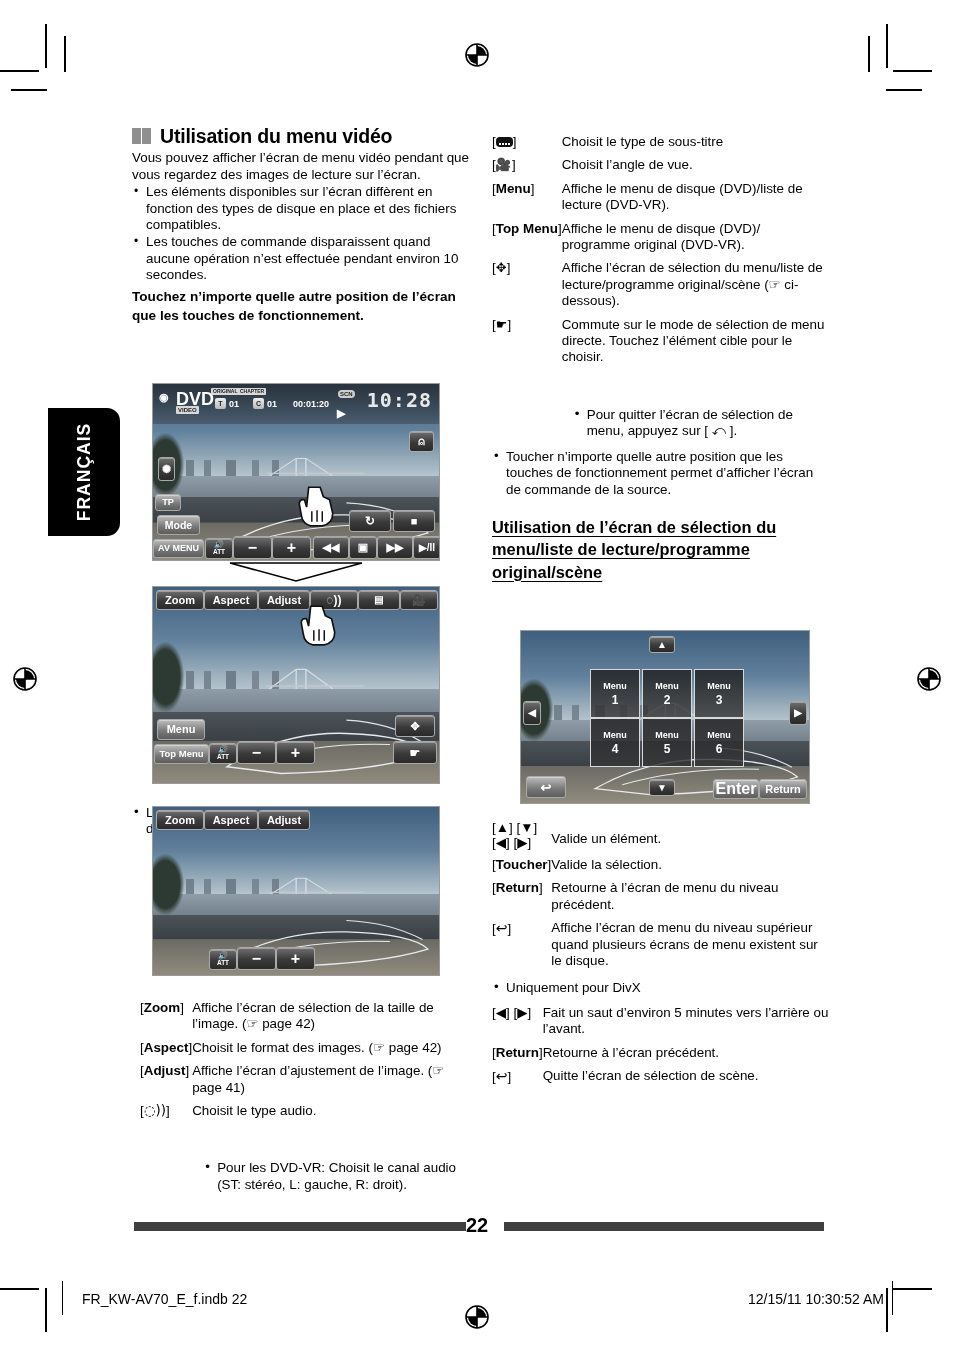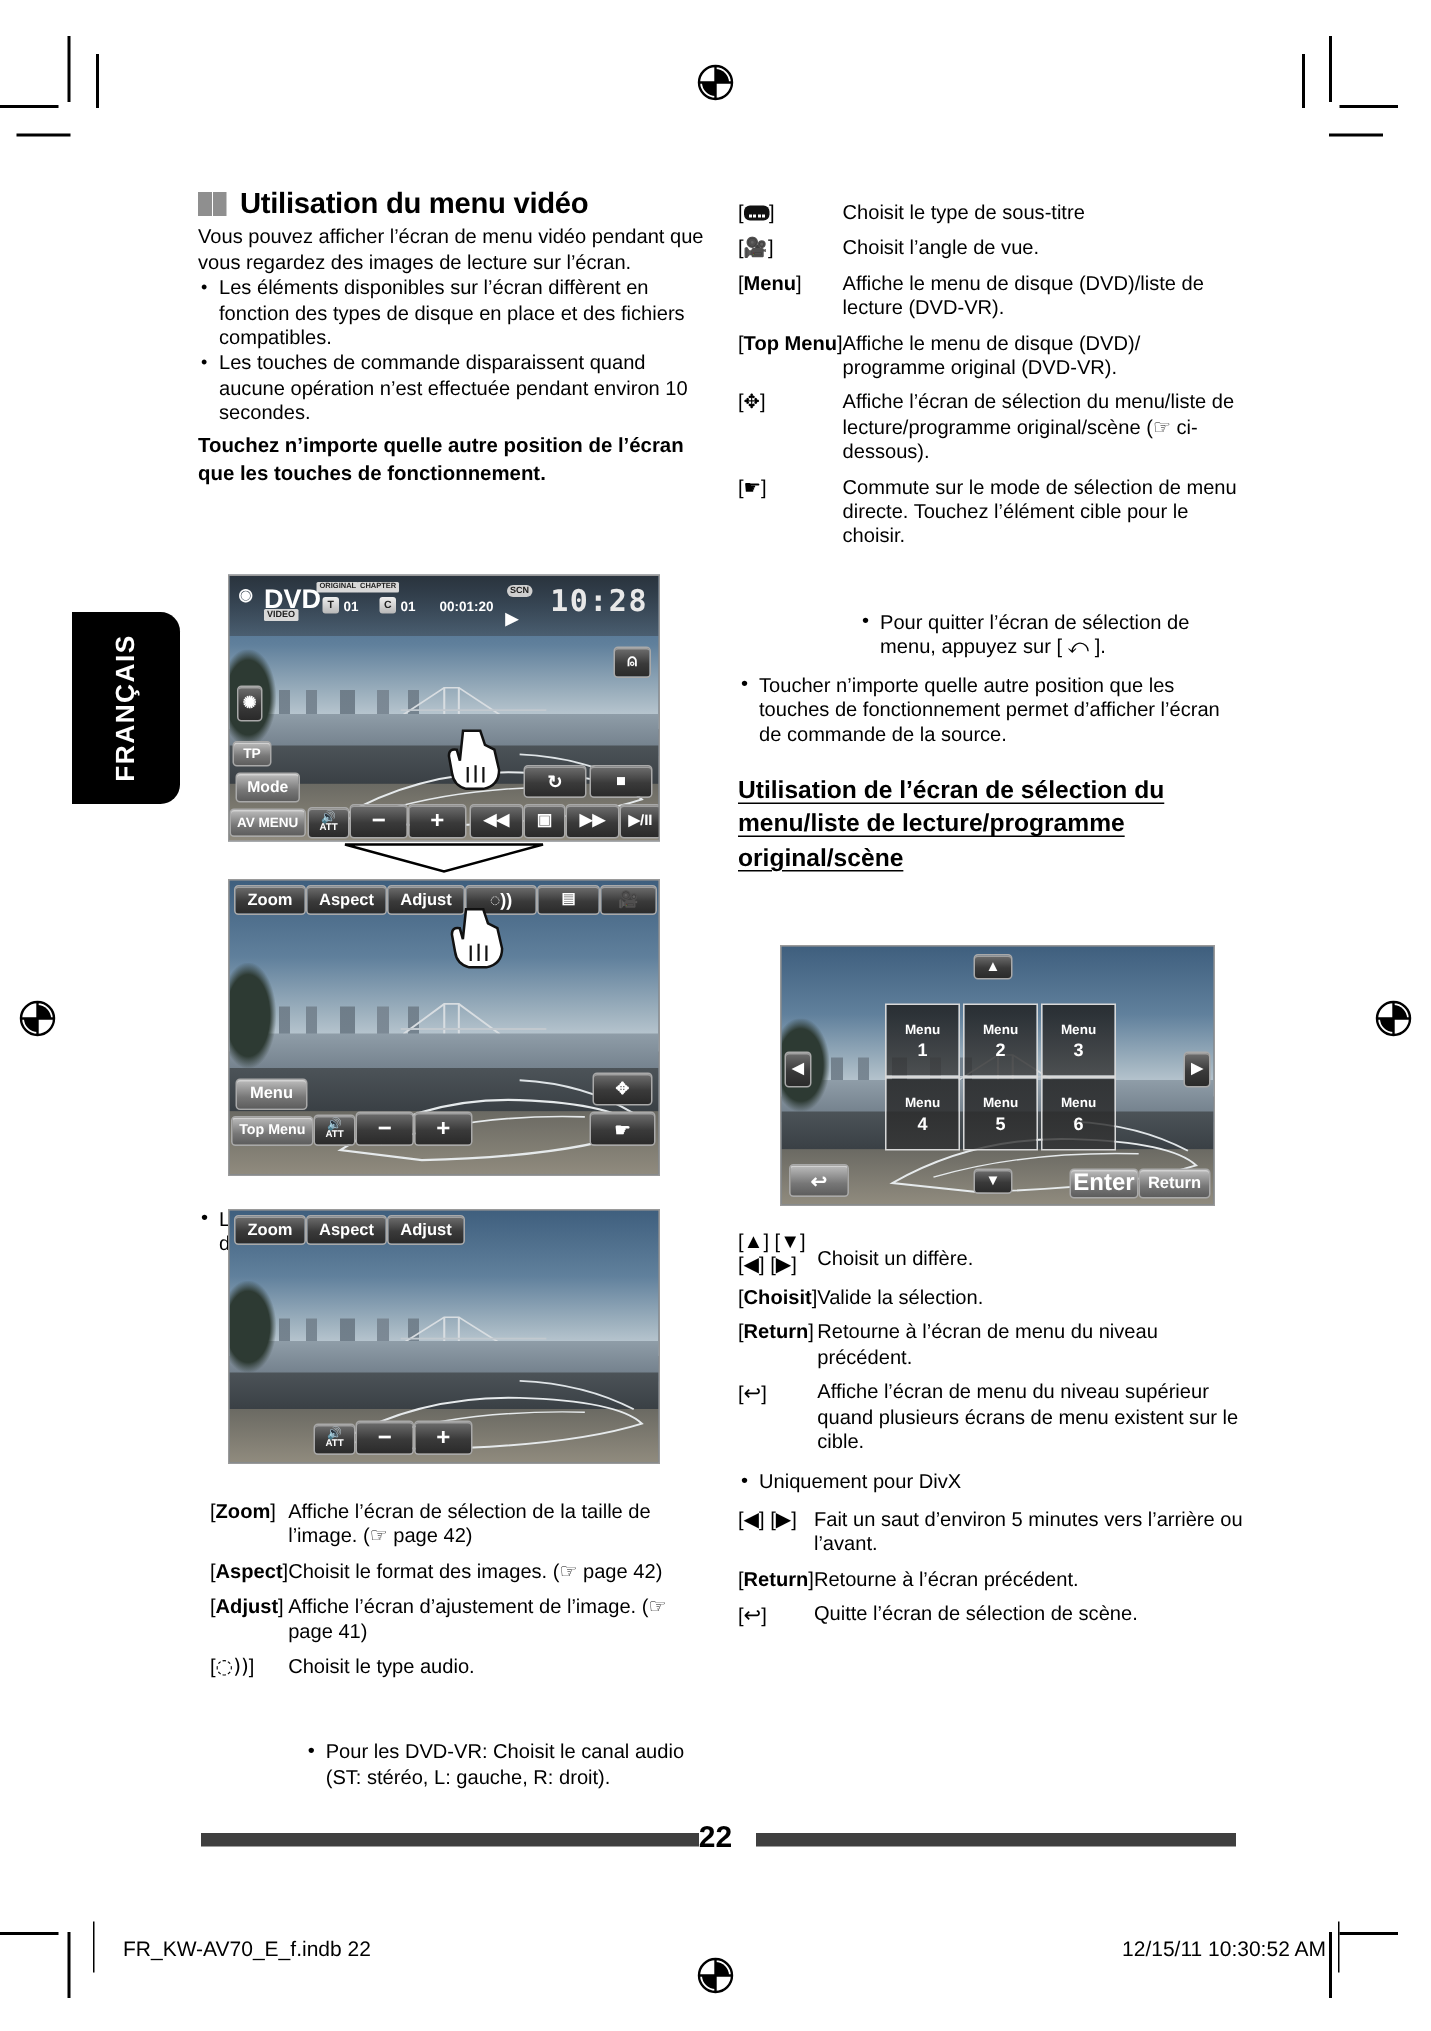--- a/index.html
+++ b/index.html
@@ -546,33 +546,33 @@
     <div class="sbtn lt" style="left:5px;top:145px;width:38px;height:20px;font-size:13px;">↩</div>
     <div class="sbtn lt" style="left:192px;top:148px;width:44px;height:18px;font-size:16px;">Enter</div>
     <div class="sbtn lt" style="left:238px;top:148px;width:46px;height:18px;font-size:11px;">Return</div>
   </div>
 
   <div class="col" style="left:492px;top:820px;width:338px;">
     <table class="deflist">
       <tbody>
           <tr>
         <td class="key" style="line-height:15px;">[▲] [▼]<br>[◀] [▶]</td>
-        <td style="padding-top:11px;">Choisit un diffère.</td>
-      </tr>
-      <tr>
-        <td class="key">[<span class="kb">Choisit</span>]</td>
+        <td style="padding-top:11px;">Valide un élément.</td>
+      </tr>
+      <tr>
+        <td class="key">[<span class="kb">Toucher</span>]</td>
         <td>Valide la sélection.</td>
       </tr>
       <tr>
         <td class="key">[<span class="kb">Return</span>]</td>
         <td>Retourne à l’écran de menu du niveau précédent.</td>
       </tr>
       <tr>
         <td class="key">[<span style="font-size:14px;">↩</span>]</td>
-        <td>Affiche l’écran de menu du niveau supérieur quand plusieurs écrans de menu existent sur le cible.</td>
+        <td>Affiche l’écran de menu du niveau supérieur quand plusieurs écrans de menu existent sur le disque.</td>
       </tr>
     </tbody>
       </table>
 
     <div class="outbul" style="margin-top:4px;">Uniquement pour DivX</div>
 
     <table class="deflist" style="margin-top:8px;">
       <tbody>
           <tr>
         <td class="key">[◀] [▶]</td>

